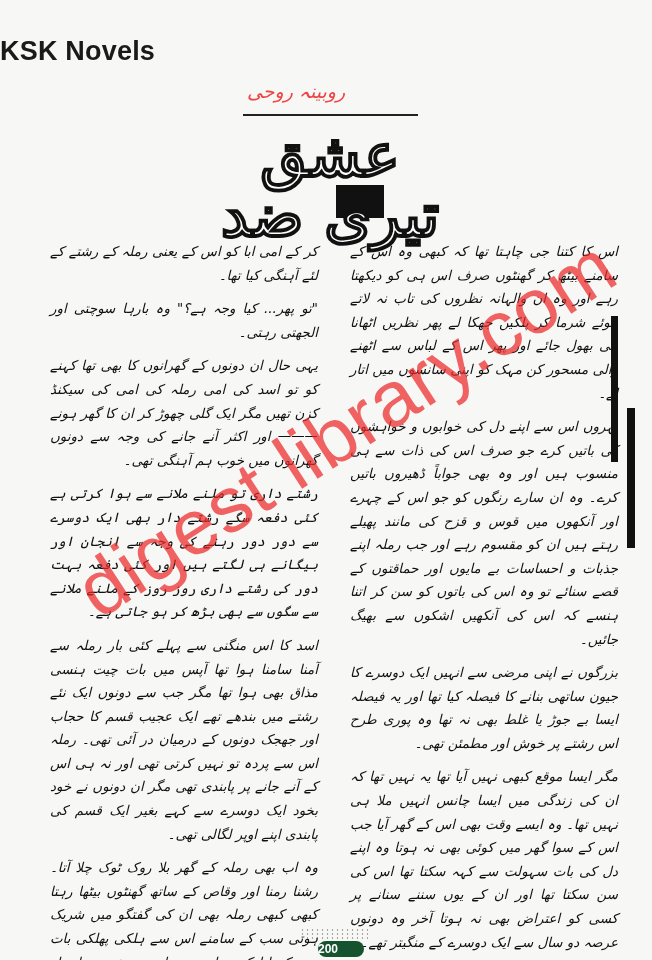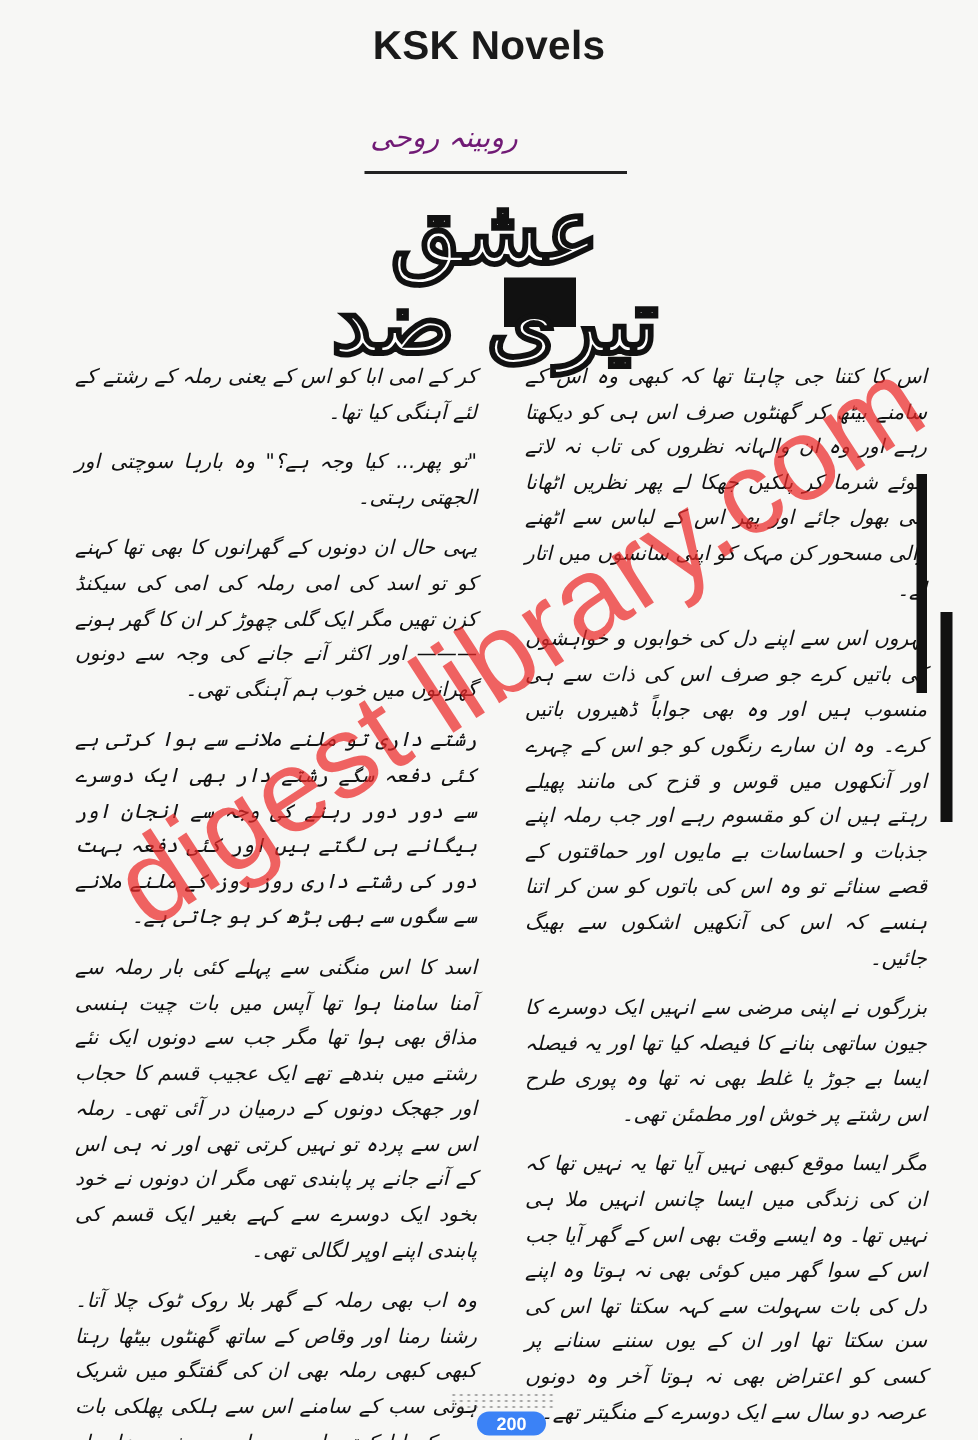--- a/index.html
+++ b/index.html
@@ -4,31 +4,30 @@
 <style>
   html, body { margin: 0; padding: 0; }
   body {
     width: 652px; height: 960px; overflow: hidden;
     background: #f7f7f5;
     position: relative;
     font-family: "DejaVu Sans", sans-serif;
     color: #141414;
   }
   .site-header {
-    position: absolute; left: 0; top: 15px; width: 652px;
-    text-align: center;
+    position: absolute; left: 0; top: 36px; width: 652px;
     font-family: "Liberation Sans", sans-serif;
     font-weight: bold; font-size: 27px; color: #1a1a1a;
     letter-spacing: 0.2px;
   }
   .author {
     position: absolute; left: 0; top: 80px; width: 592px;
     text-align: center; direction: rtl;
     font-family: "DejaVu Sans", sans-serif;
-    font-size: 19px; font-style: italic; color: #701a75;
+    font-size: 19px; font-style: italic; color: #ef4444;
   }
   .rule {
     position: absolute; left: 243px; top: 114px; width: 175px; height: 1.5px;
     background: #222;
   }
   .title-wrap {
     position: absolute; left: 200px; top: 125px; width: 260px; height: 70px;
     text-align: center; direction: rtl;
   }
   .title {
@@ -63,23 +62,23 @@
     position: absolute; left: 60px; top: 560px;
     transform: rotate(-33deg); transform-origin: left top;
     font-family: "Liberation Sans", sans-serif;
     font-size: 78px; color: rgba(235, 40, 40, 0.72);
     white-space: nowrap; letter-spacing: 1px;
     pointer-events: none;
   }
   .page-number {
     position: absolute; left: 318px; top: 941px;
     width: 46px; height: 16px; border-radius: 9px;
-    background: #3b82f6; color: #fff;
+    background: #14532d; color: #fff;
     font-family: "Liberation Sans", sans-serif; font-weight: bold;
-    font-size: 12px; line-height: 16px; text-align: center;
+    font-size: 12px; line-height: 16px; text-align: left;
   }
   .dots {
     position: absolute; left: 300px; top: 928px; width: 70px; height: 12px;
     background-image: radial-gradient(#555 0.8px, transparent 1.2px);
     background-size: 5px 4px; opacity: 0.5;
   }
 </style>
 </head>
 <body>
 

